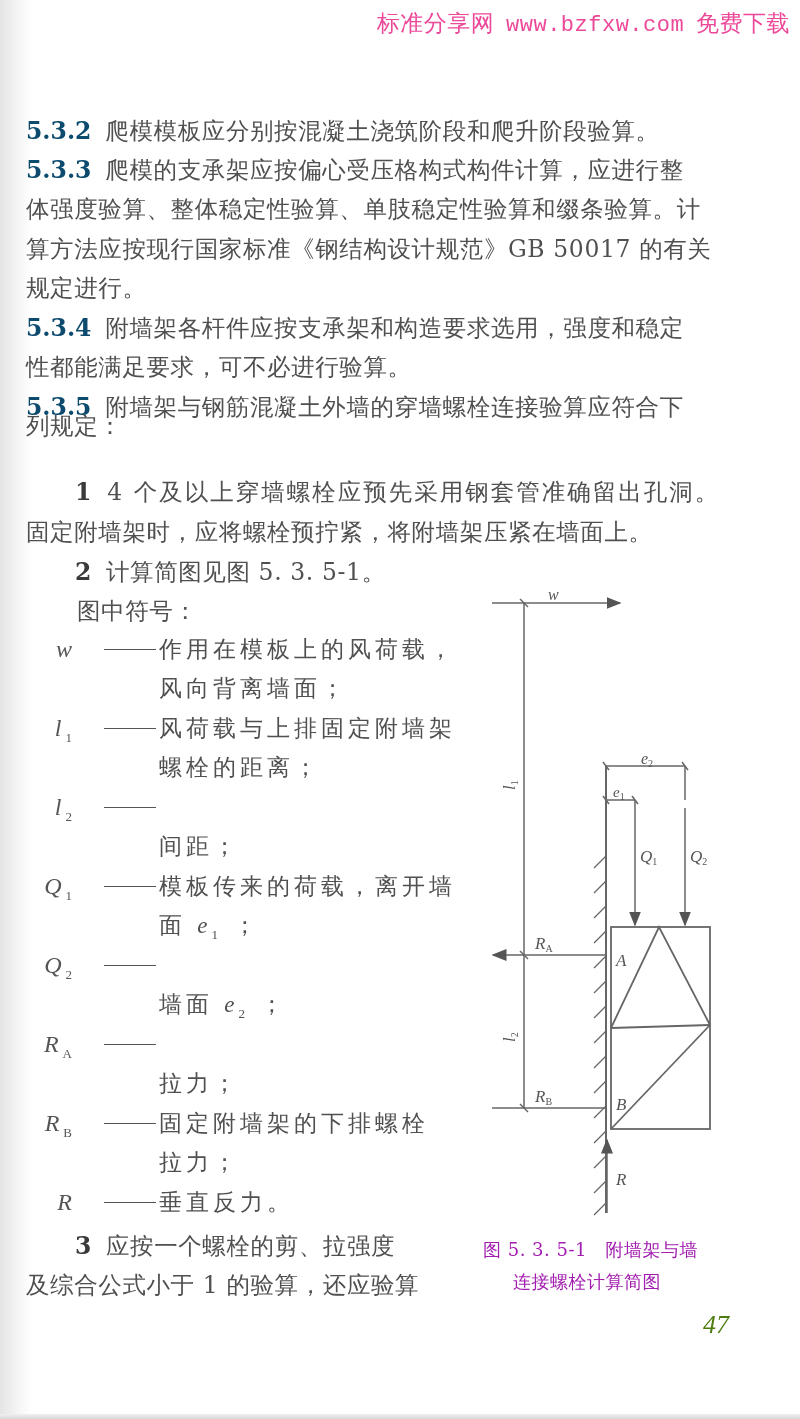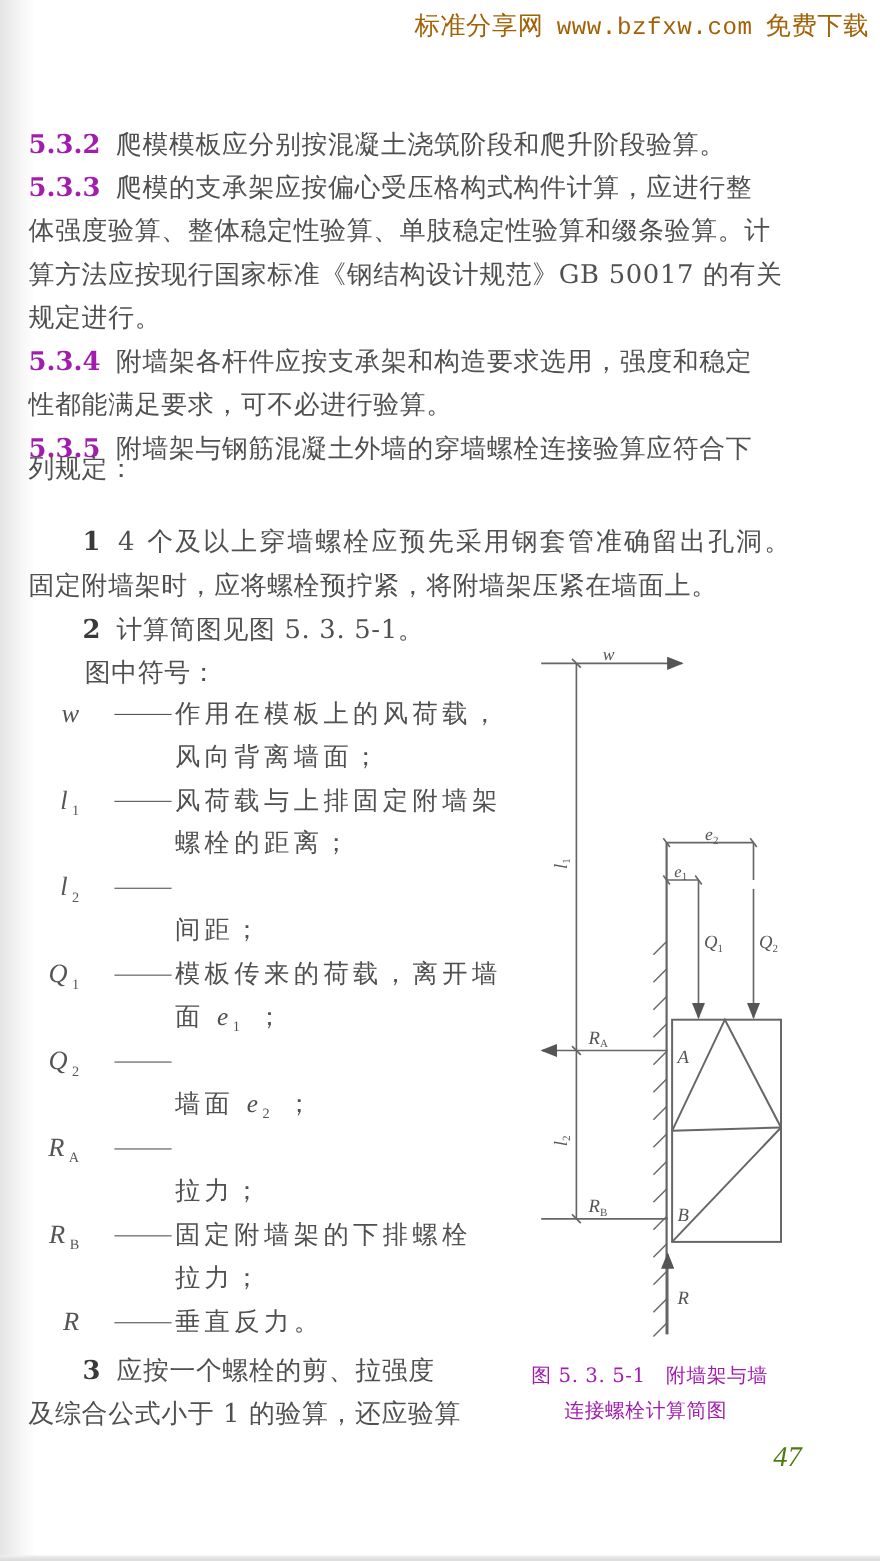--- a/index.html
+++ b/index.html
@@ -12,30 +12,30 @@
   .edge-shade {
     position: absolute; left: 0; top: 0; width: 32px; height: 1419px;
     background: linear-gradient(to right, #e4e4e4, #f6f6f6 60%, #ffffff);
   }
   .bottom-line {
     position: absolute; left: 0; top: 1414px; width: 800px; height: 5px;
     background: linear-gradient(to bottom, #f0f0f0, #d8d8d8);
   }
   .watermark {
     position: absolute; right: 10px; top: 8px;
-    font-size: 23px; color: #a16207; letter-spacing: 0.5px;
+    font-size: 23px; color: #ec4899; letter-spacing: 0.5px;
     font-family: "DejaVu Serif", serif;
     text-align: right;
   }
   .watermark .url { font-family: "Liberation Mono", "DejaVu Sans Mono", monospace; font-size: 22px; margin: 0 4px; }
   .line {
     position: absolute; left: 26px; font-size: 23.5px; line-height: 30px;
     white-space: nowrap; color: #505050; letter-spacing: 0.6px;
   }
-  .clause-no { font-weight: bold; color: #a21caf; margin-right: 14px; letter-spacing: 0; }
+  .clause-no { font-weight: bold; color: #0c4a6e; margin-right: 14px; letter-spacing: 0; }
   .item-no { font-weight: bold; color: #3a3a3a; margin-right: 14px; }
   .sym-line { position: absolute; font-size: 23px; line-height: 30px; white-space: nowrap; color: #505050; letter-spacing: 4px; }
   .sym { position: absolute; width: 60px; text-align: right; font-style: italic; font-family: "Liberation Serif", serif; font-size: 24px; color: #555; }
   .sym sub { font-size: 13px; font-style: normal; }
   .dash { position: absolute; left: 88px; top: 15px; width: 52px; height: 1px; background: #555; }
   .sym-text { position: absolute; left: 143px; }
   .cont { position: absolute; left: 143px; font-size: 23px; line-height: 30px; white-space: nowrap; color: #505050; letter-spacing: 4px; }
   .it { font-style: italic; font-family: "Liberation Serif", serif; }
   .it sub { font-size: 13px; font-style: normal; }
   .caption { position: absolute; font-size: 18px; color: #a21caf; white-space: nowrap; letter-spacing: 0.5px; }

